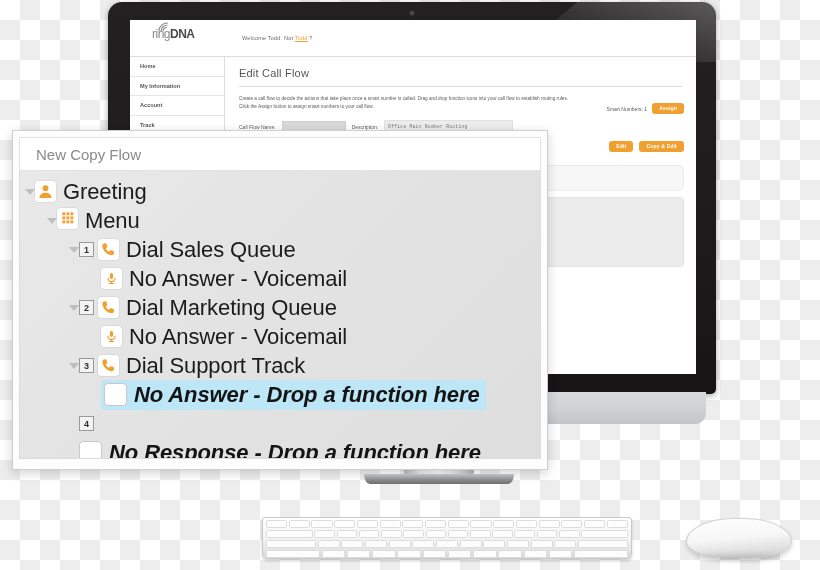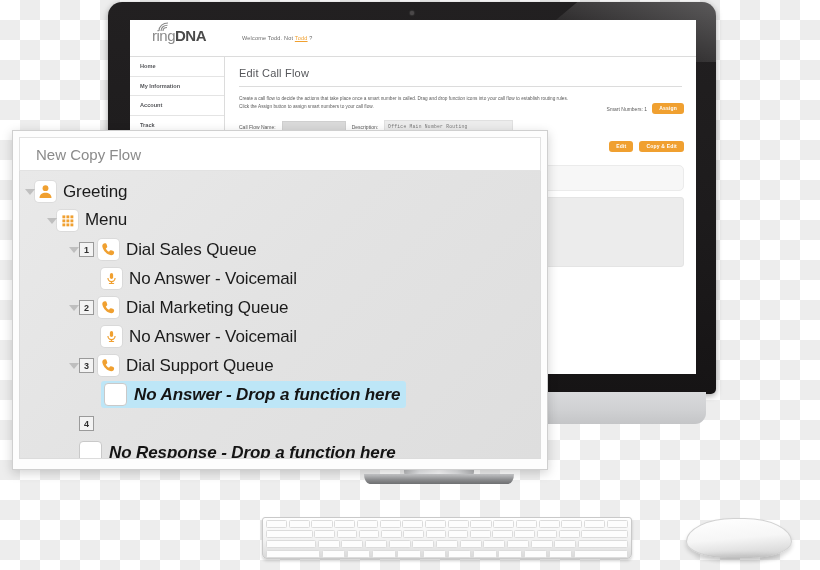--- a/index.html
+++ b/index.html
@@ -46,21 +46,21 @@
   }
   .mon-foot{
     position:absolute;left:256px;top:472px;width:150px;height:10px;
     background:linear-gradient(180deg,#cfd0d2 0%,#8f9092 55%,#6e6f71 100%);
     border-radius:0 0 8px 8px/0 0 14px 14px;
   }
 
   
   .site{position:absolute;inset:0;background:#fff;font-size:5px;color:#444;}
   .site-top{height:36px;border-bottom:1px solid #dcdcdc;position:relative;background:#fff;}
-  .logo{position:absolute;left:22px;top:7px;color:#4a4a4a;font-size:15px;font-weight:700;letter-spacing:-.5px;}
+  .logo{position:absolute;left:22px;top:7px;color:#4a4a4a;font-size:12px;font-weight:700;letter-spacing:-.5px;}
   .logo .ring{color:#8a8a8a;font-weight:400;}
   .logo-wave{position:absolute;left:27px;top:2px;width:16px;height:10px;}
   .welcome{position:absolute;left:112px;top:15px;font-size:5.5px;color:#6a6a6a;letter-spacing:.2px;}
   .welcome a{color:#f0a030;text-decoration:underline;}
   .site-body{display:flex;height:318px;}
   .side{width:94px;border-right:1px solid #dcdcdc;}
   .side-item{height:18.5px;line-height:18.5px;padding-left:10px;border-bottom:1px solid #e4e4e4;
     font-size:5.6px;font-weight:700;color:#55565a;}
   .main{flex:1;position:relative;padding:10px 14px 0 14px;}
   .main h1{margin:0;font-size:11px;font-weight:400;color:#55565a;letter-spacing:.2px;}
@@ -111,21 +111,21 @@
     width:15px;height:15px;flex:0 0 15px;border:1px solid #9a9a9a;background:#f3f3f3;
     font-size:9px;font-weight:700;color:#2f2f2f;text-align:center;line-height:15px;
     margin-right:4px;box-sizing:border-box;
   }
   .ibox{
     width:21px;height:21px;flex:0 0 21px;background:#fff;border-radius:4px;
     margin-right:7px;display:flex;align-items:center;justify-content:center;
     box-shadow:0 0 0 1px rgba(0,0,0,.05);
   }
   .ibox.empty{background:#fff;border:1px solid #c9c9c9;box-shadow:none;}
-  .label{font-size:17px;color:#1b1b1b;white-space:nowrap;letter-spacing:-.1px;}
+  .label{font-size:22px;color:#1b1b1b;white-space:nowrap;letter-spacing:-.1px;}
   .label.ghost{font-style:italic;font-weight:700;color:#141414;}
   .hl{background:#bde6f7;border-radius:3px;padding:2px 6px 2px 3px;display:flex;align-items:center;justify-content:flex-end;}
   .i1{margin-left:4px}.i2{margin-left:26px}.i3{margin-left:48px}
   .i4{margin-left:70px}
 
   
   #keyboard{position:absolute;left:262px;top:517px;width:368px;height:40px;
     background:linear-gradient(180deg,#ffffff 0%,#f2f2f2 55%,#d9d9d9 100%);
     border-radius:3px 3px 5px 5px;border:1px solid #c9c9c9;
     box-shadow:0 2px 3px rgba(0,0,0,.18);overflow:hidden;}
@@ -291,21 +291,21 @@
       </div>
       <div class="node i3">
         <span class="arrow"></span>
         <span class="numbadge">3</span>
         <span class="" style="display: flex; align-items: center;">
           <span class="ibox">
             <svg viewBox="0 0 16 16" width="15" height="15">
               <path d="M4.2 1.4c1 0 1.6.5 1.9 1.5l.5 1.7c.2.8 0 1.3-.7 1.7l-.8.5c.7 1.6 1.9 2.8 3.5 3.5l.5-.8c.4-.7.9-.9 1.7-.7l1.7.5c1 .3 1.5.9 1.5 1.9 0 1.8-1.4 3-3.3 2.8C6.4 13.4 2.6 9.6 1.4 4.7 1.2 2.8 2.4 1.4 4.2 1.4z" fill="#f0a030"></path>
             </svg>
           </span>
-          <span class="label">Dial Support Queue</span>
+          <span class="label">Dial Support Track</span>
         </span>
       </div>
       <div class="node i4">
         <span class="arrow blank"></span>
         <span class="hl" style="display: flex; align-items: center;">
           <span class="ibox empty"></span>
           <span class="label ghost">No Answer - Drop a function here</span>
         </span>
       </div>
       <div class="node i3">

